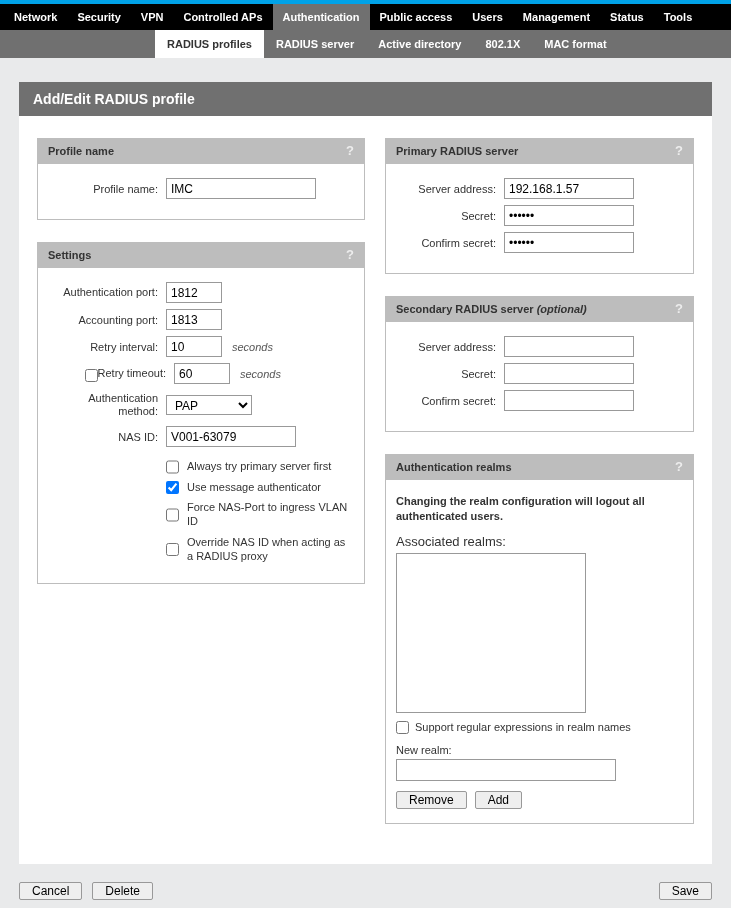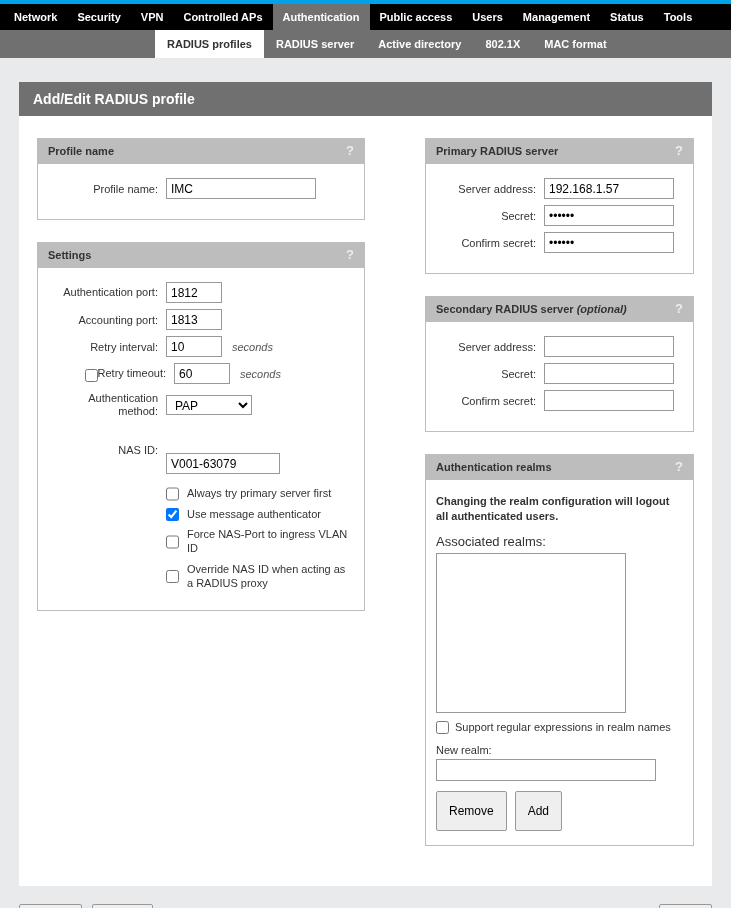--- a/index.html
+++ b/index.html
@@ -24,21 +24,21 @@
 .page-title {
   background: #707070; color: #fff; font-size: 14px; font-weight: bold;
   padding: 9px 14px; margin: 24px 19px 0 19px;
 }
 
 .content {
   background: #fff; margin: 0 19px 18px 19px; padding: 22px 18px 18px 18px;
   display: flex; gap: 20px;
 }
 .col-left { width: 328px; flex: 0 0 328px; }
-.col-right { flex: 1; margin-left: 40px; }
+.col-right { flex: 1; }
 
 .panel { border: 1px solid #bdbdbd; margin-bottom: 22px; }
 .panel-header {
   background: #bdbdbd; color: #333; font-size: 11px; font-weight: bold;
   padding: 6px 10px; position: relative; height: 25px;
 }
 .panel-header .help {
   position: absolute; right: 10px; top: 4px; color: #ededed; font-size: 13px; font-weight: bold;
 }
 .panel-body { padding: 14px 12px 14px 10px; font-size: 11px; color: #333; }
@@ -105,21 +105,21 @@
   overflow-y: scroll;
   background: #fff;
 }
 .support-regex { display:flex; align-items:flex-start; font-size:11px; margin:8px 0 10px 0; }
 .support-regex input { margin-right: 6px; }
 .new-realm-label { font-size:11px; margin-bottom: 3px; }
 .new-realm-input { width: 220px; height: 22px; font-size:12px; padding:2px 4px; border:1px solid #999; display:block; margin-bottom:10px; }
 .btn {
   font-family: Arial, sans-serif;
   font-size: 12px;
-  padding: 12px 12px;
+  padding: 1px 12px;
   background: #efefef;
   border: 1px solid #999;
   border-radius: 2px;
   cursor: pointer;
 }
 .btn-row { display:flex; gap:8px; }
 
 .footer {
   margin: 0 19px 22px 19px;
   display: flex;
@@ -206,21 +206,21 @@
 
         <div class="form-row">
           <div class="label two-line-label">Authentication method:</div>
           <select>
             <option>PAP</option>
           </select>
         </div>
 
         <div class="form-row">
           <div class="label">NAS ID:</div>
-          <input type="text" style="width: 114px; margin-top: 27px;" value="V001-63079">
+          <input type="text" style="width: 130px;" value="V001-63079">
         </div>
 
         <div style="height:6px"></div>
 
         <div class="check-row">
           <input type="checkbox" style="">
           <div class="chk-label">Always try primary server first</div>
         </div>
         <div class="check-row">
           <input type="checkbox" checked="" style="">

